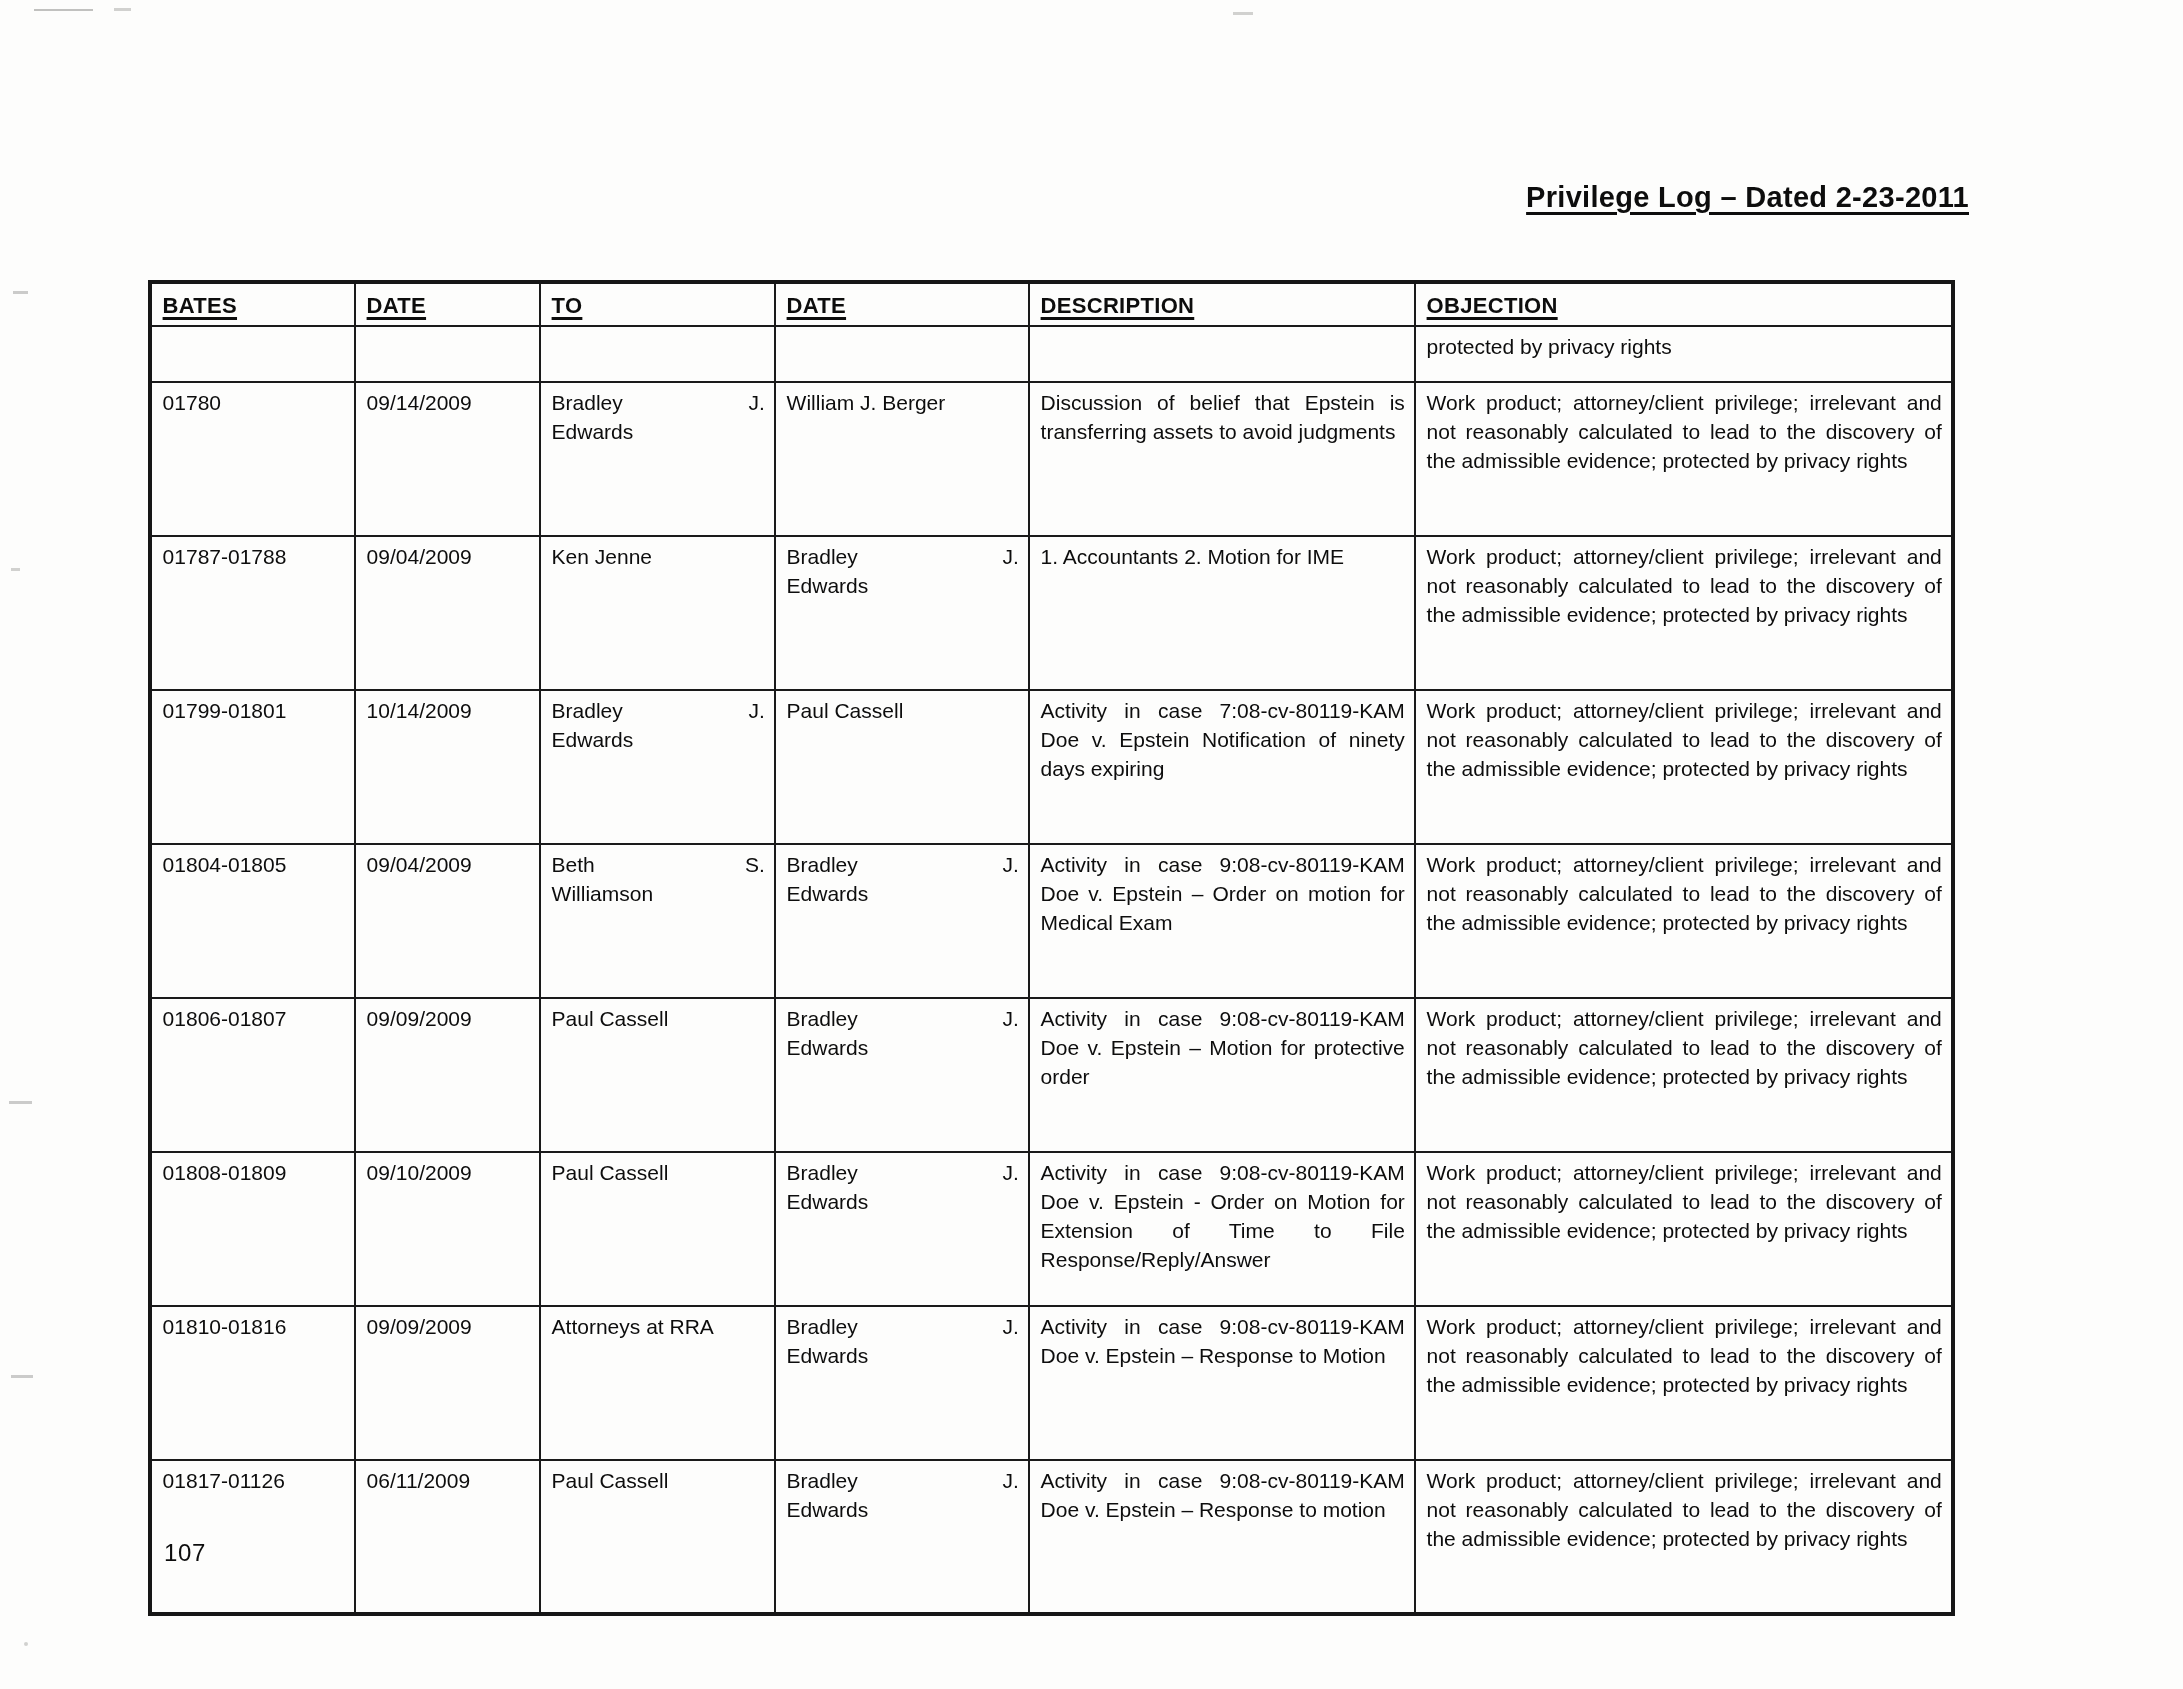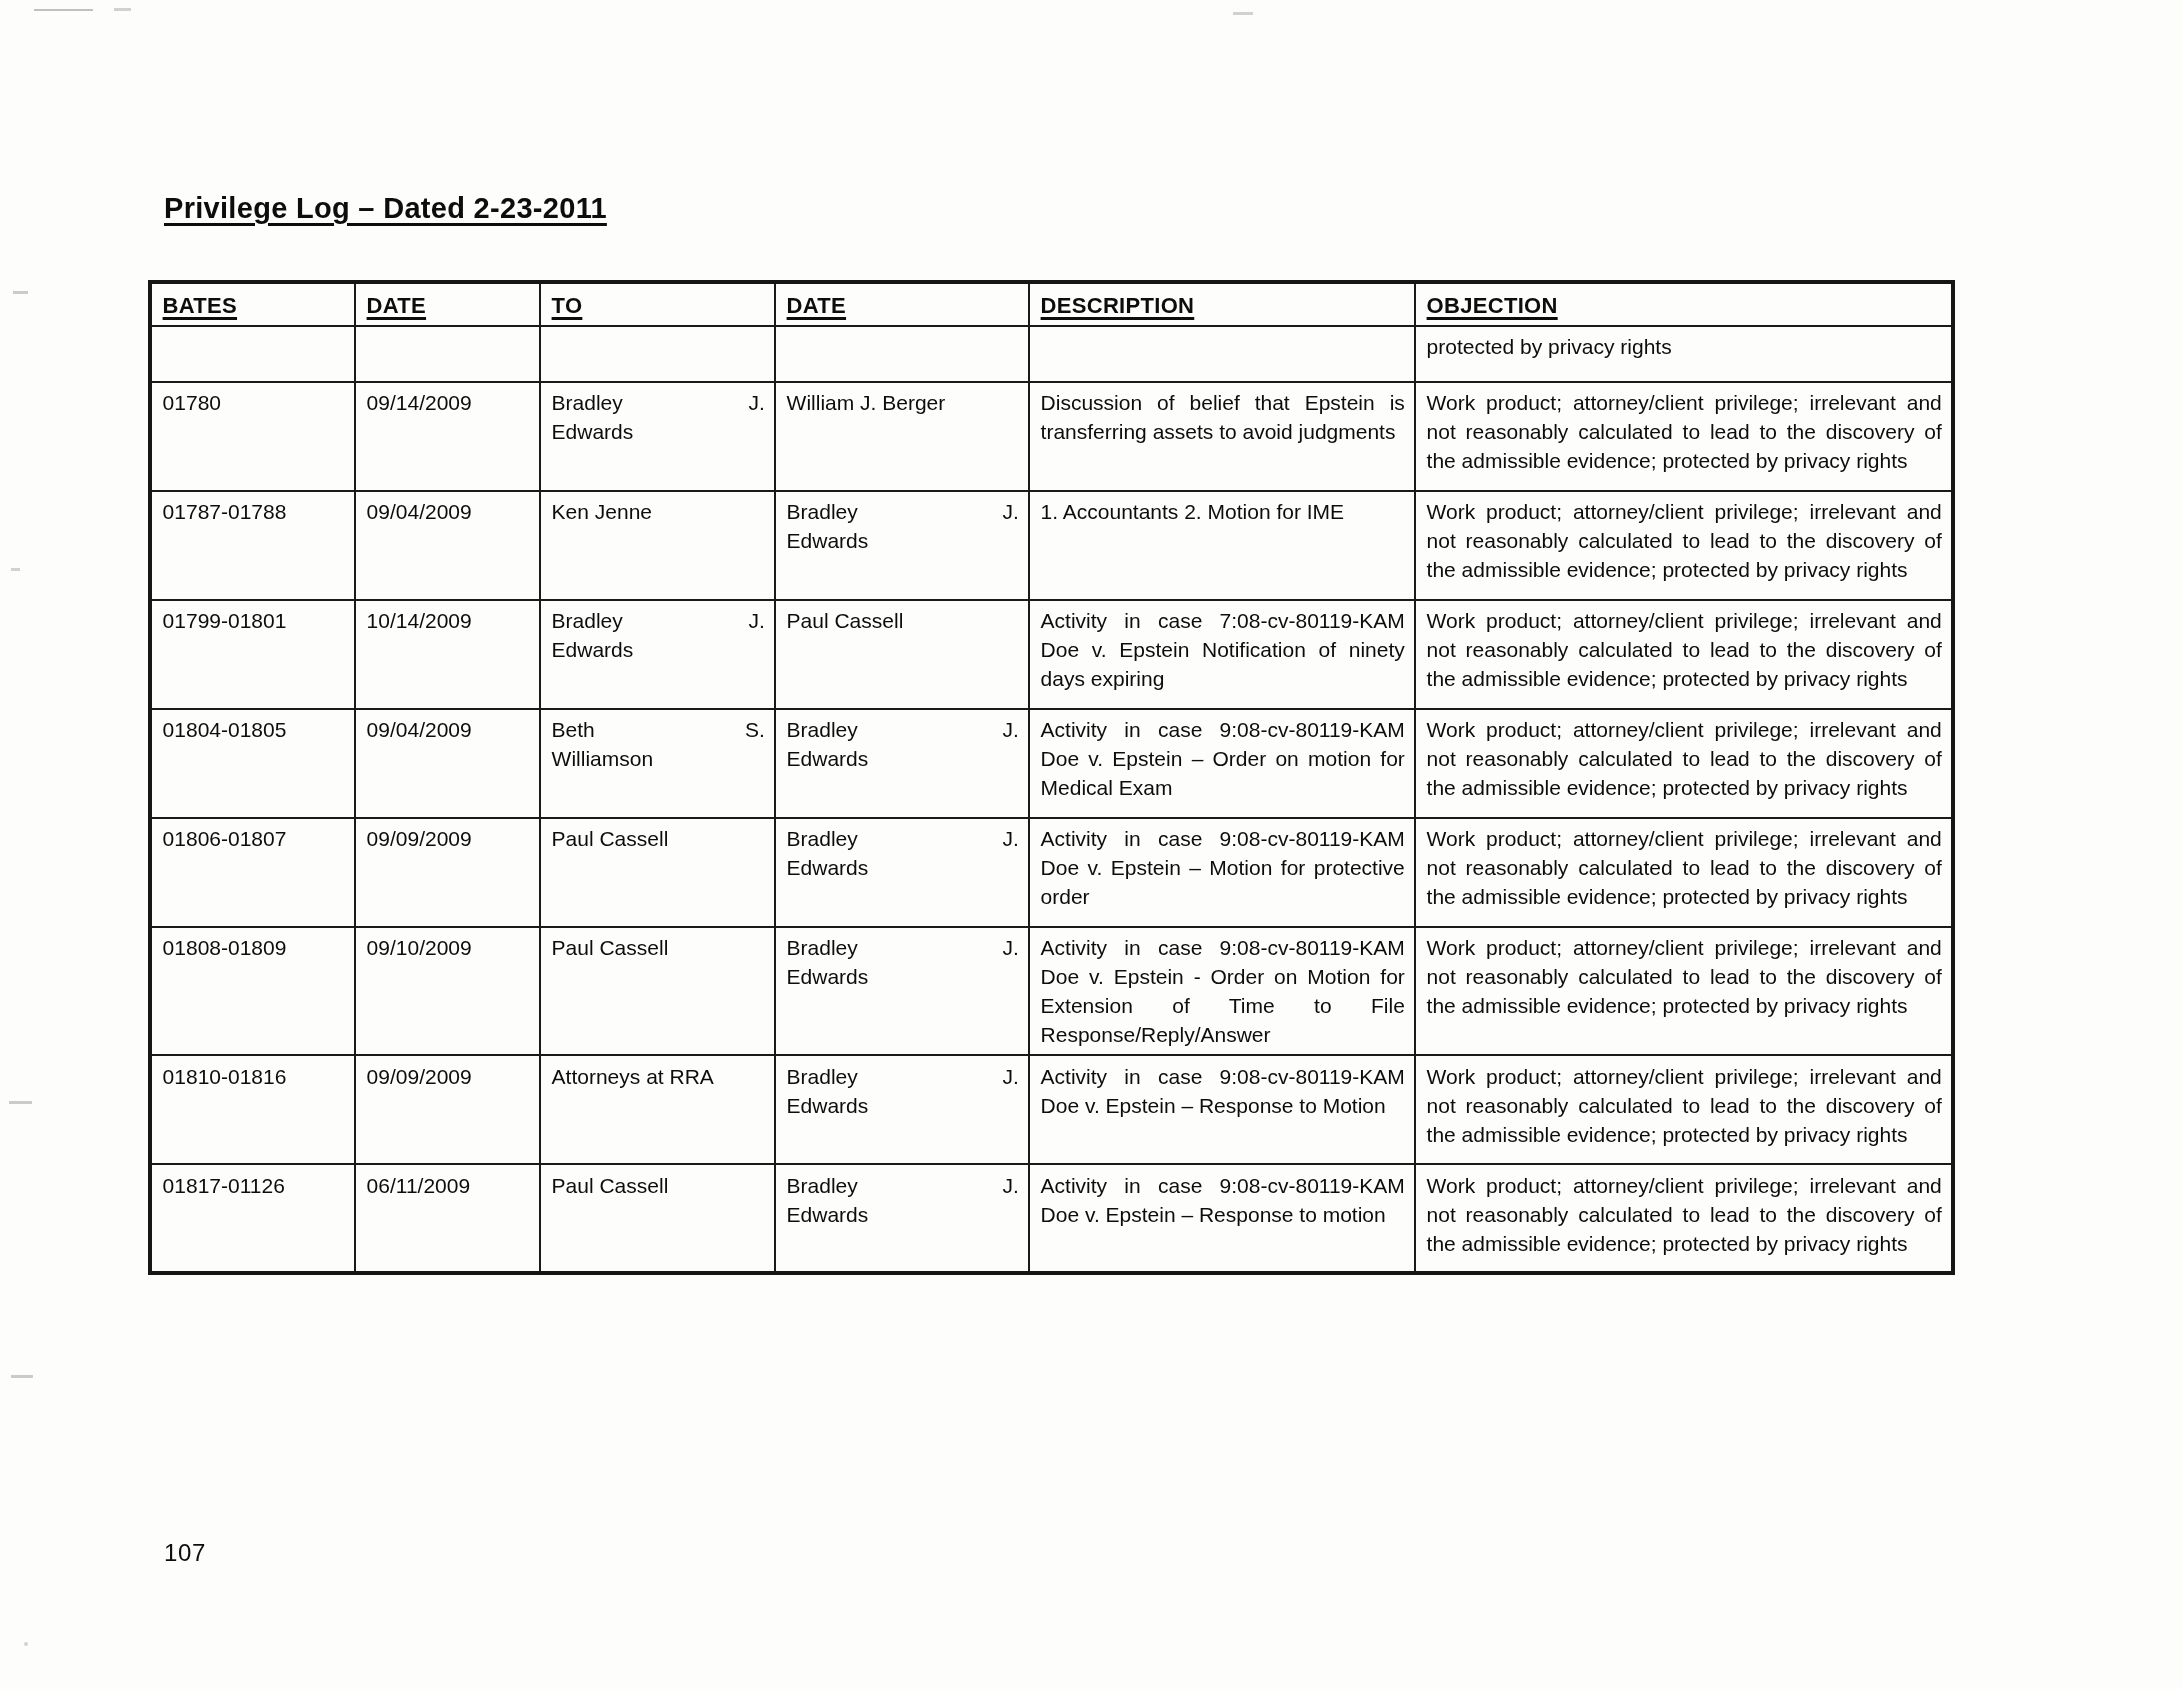--- a/index.html
+++ b/index.html
@@ -12,24 +12,24 @@
     position: relative;
     width: 2183px;
     height: 1689px;
     background: #fdfdfc;
     color: #0d0d0d;
     overflow: hidden;
   }
   
   .title-block {
     position: absolute;
-    top: 188px;
+    top: 177px;
     left: 164px;
     width: 1805px;
-    text-align: left;
+    text-align: right;
   }
   .title-line {
     font-size: 29px;
     font-weight: bold;
     line-height: 41px;
     text-decoration: underline;
     text-decoration-thickness: 2.6px;
     text-underline-offset: 4.6px;
     letter-spacing: 0.3px;
   }
@@ -59,21 +59,21 @@
     height: 38px;
     padding-top: 6.6px;
     letter-spacing: 0.3px;
   }
   .log-table th span {
     text-decoration: underline;
     text-decoration-thickness: 2.6px;
     text-underline-offset: 4px;
   }
   tr.row-cont td { height: 56px; }
-  tr.row-data td { height: 109px; }
+  tr.row-data td { height: 154px; }
   .cell-to, .cell-from { padding-right: 20px; }
   .cell-desc {
     text-align: justify;
     padding-right: 21px;
   }
   .cell-obj {
     text-align: justify;
     padding-right: 16px;
   }
   

